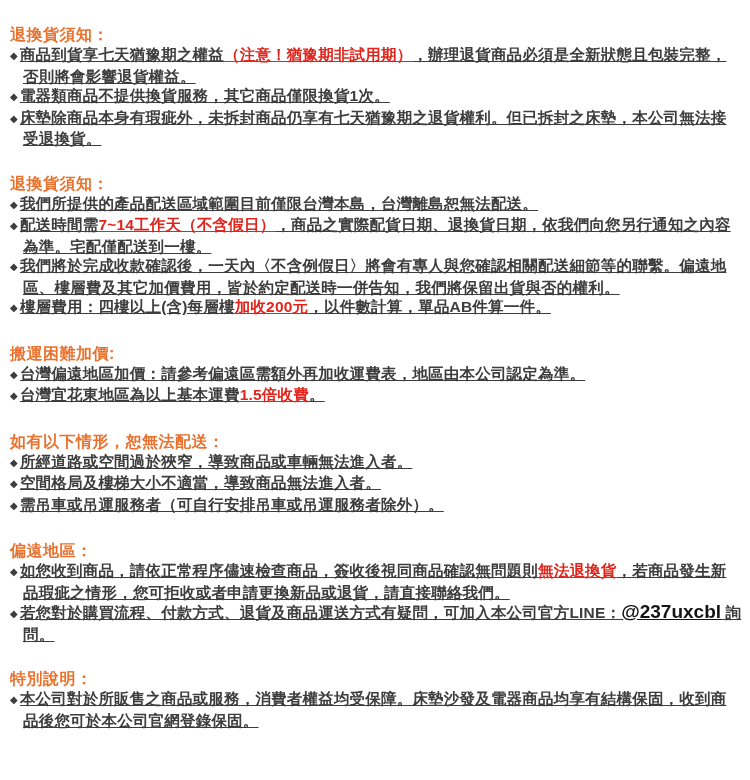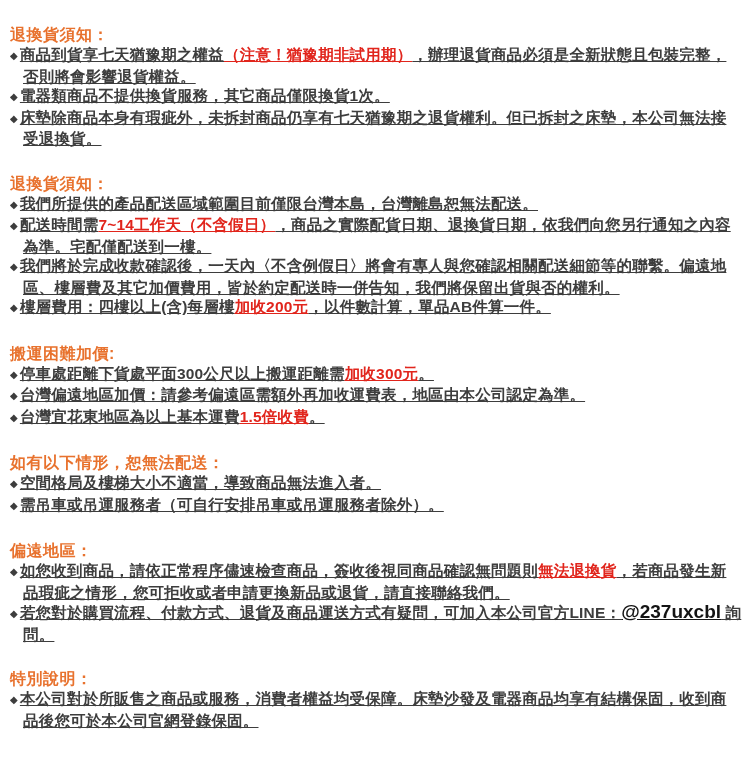--- a/index.html
+++ b/index.html
@@ -70,28 +70,28 @@
         <ul>
           <li><span class="bullet">◆</span><span class="seg">我們所提供的產品配送區域範圍目前僅限台灣本島，台灣離島恕無法配送。</span></li>
           <li><span class="bullet">◆</span><span class="seg">配送時間需</span><span class="seg red">7~14工作天（不含假日）</span><span class="seg">，商品之實際配貨日期、退換貨日期，依我們向您另行通知之內容為準。宅配僅配送到一樓。</span></li>
           <li><span class="bullet">◆</span><span class="seg">我們將於完成收款確認後，一天內〈不含例假日〉將會有專人與您確認相關配送細節等的聯繫。偏遠地區、樓層費及其它加價費用，皆於約定配送時一併告知，我們將保留出貨與否的權利。</span></li>
           <li><span class="bullet">◆</span><span class="seg">樓層費用：四樓以上(含)每層樓</span><span class="seg red">加收200元</span><span class="seg">，以件數計算，單品AB件算一件。</span></li>
         </ul>
       </section>
       <section>
         <h2>搬運困難加價:</h2>
         <ul>
-          <li><span class="bullet">◆</span><span class="seg">停車處距離下貨處平面300公尺以上搬運距離需</span><span class="seg red">加收300元</span><span class="seg">。</span></li>
           <li><span class="bullet">◆</span><span class="seg">台灣偏遠地區加價：請參考偏遠區需額外再加收運費表，地區由本公司認定為準。</span></li>
           <li><span class="bullet">◆</span><span class="seg">台灣宜花東地區為以上基本運費</span><span class="seg red">1.5倍收費</span><span class="seg">。</span></li>
         </ul>
       </section>
       <section>
         <h2>如有以下情形，恕無法配送：</h2>
         <ul>
+          <li><span class="bullet">◆</span><span class="seg">所經道路或空間過於狹窄，導致商品或車輛無法進入者。</span></li>
           <li><span class="bullet">◆</span><span class="seg">空間格局及樓梯大小不適當，導致商品無法進入者。</span></li>
           <li><span class="bullet">◆</span><span class="seg">需吊車或吊運服務者（可自行安排吊車或吊運服務者除外）。</span></li>
         </ul>
       </section>
       <section>
         <h2>偏遠地區：</h2>
         <ul>
           <li><span class="bullet">◆</span><span class="seg">如您收到商品，請依正常程序儘速檢查商品，簽收後視同商品確認無問題則</span><span class="seg red">無法退換貨</span><span class="seg">，若商品發生新品瑕疵之情形，您可拒收或者申請更換新品或退貨，請直接聯絡我們。</span></li>
           <li><span class="bullet">◆</span><span class="seg">若您對於購買流程、付款方式、退貨及商品運送方式有疑問，可加入本公司官方LINE：</span><span class="seg line-id">@237uxcbl</span><span class="seg"> 詢問。</span></li>
         </ul>

